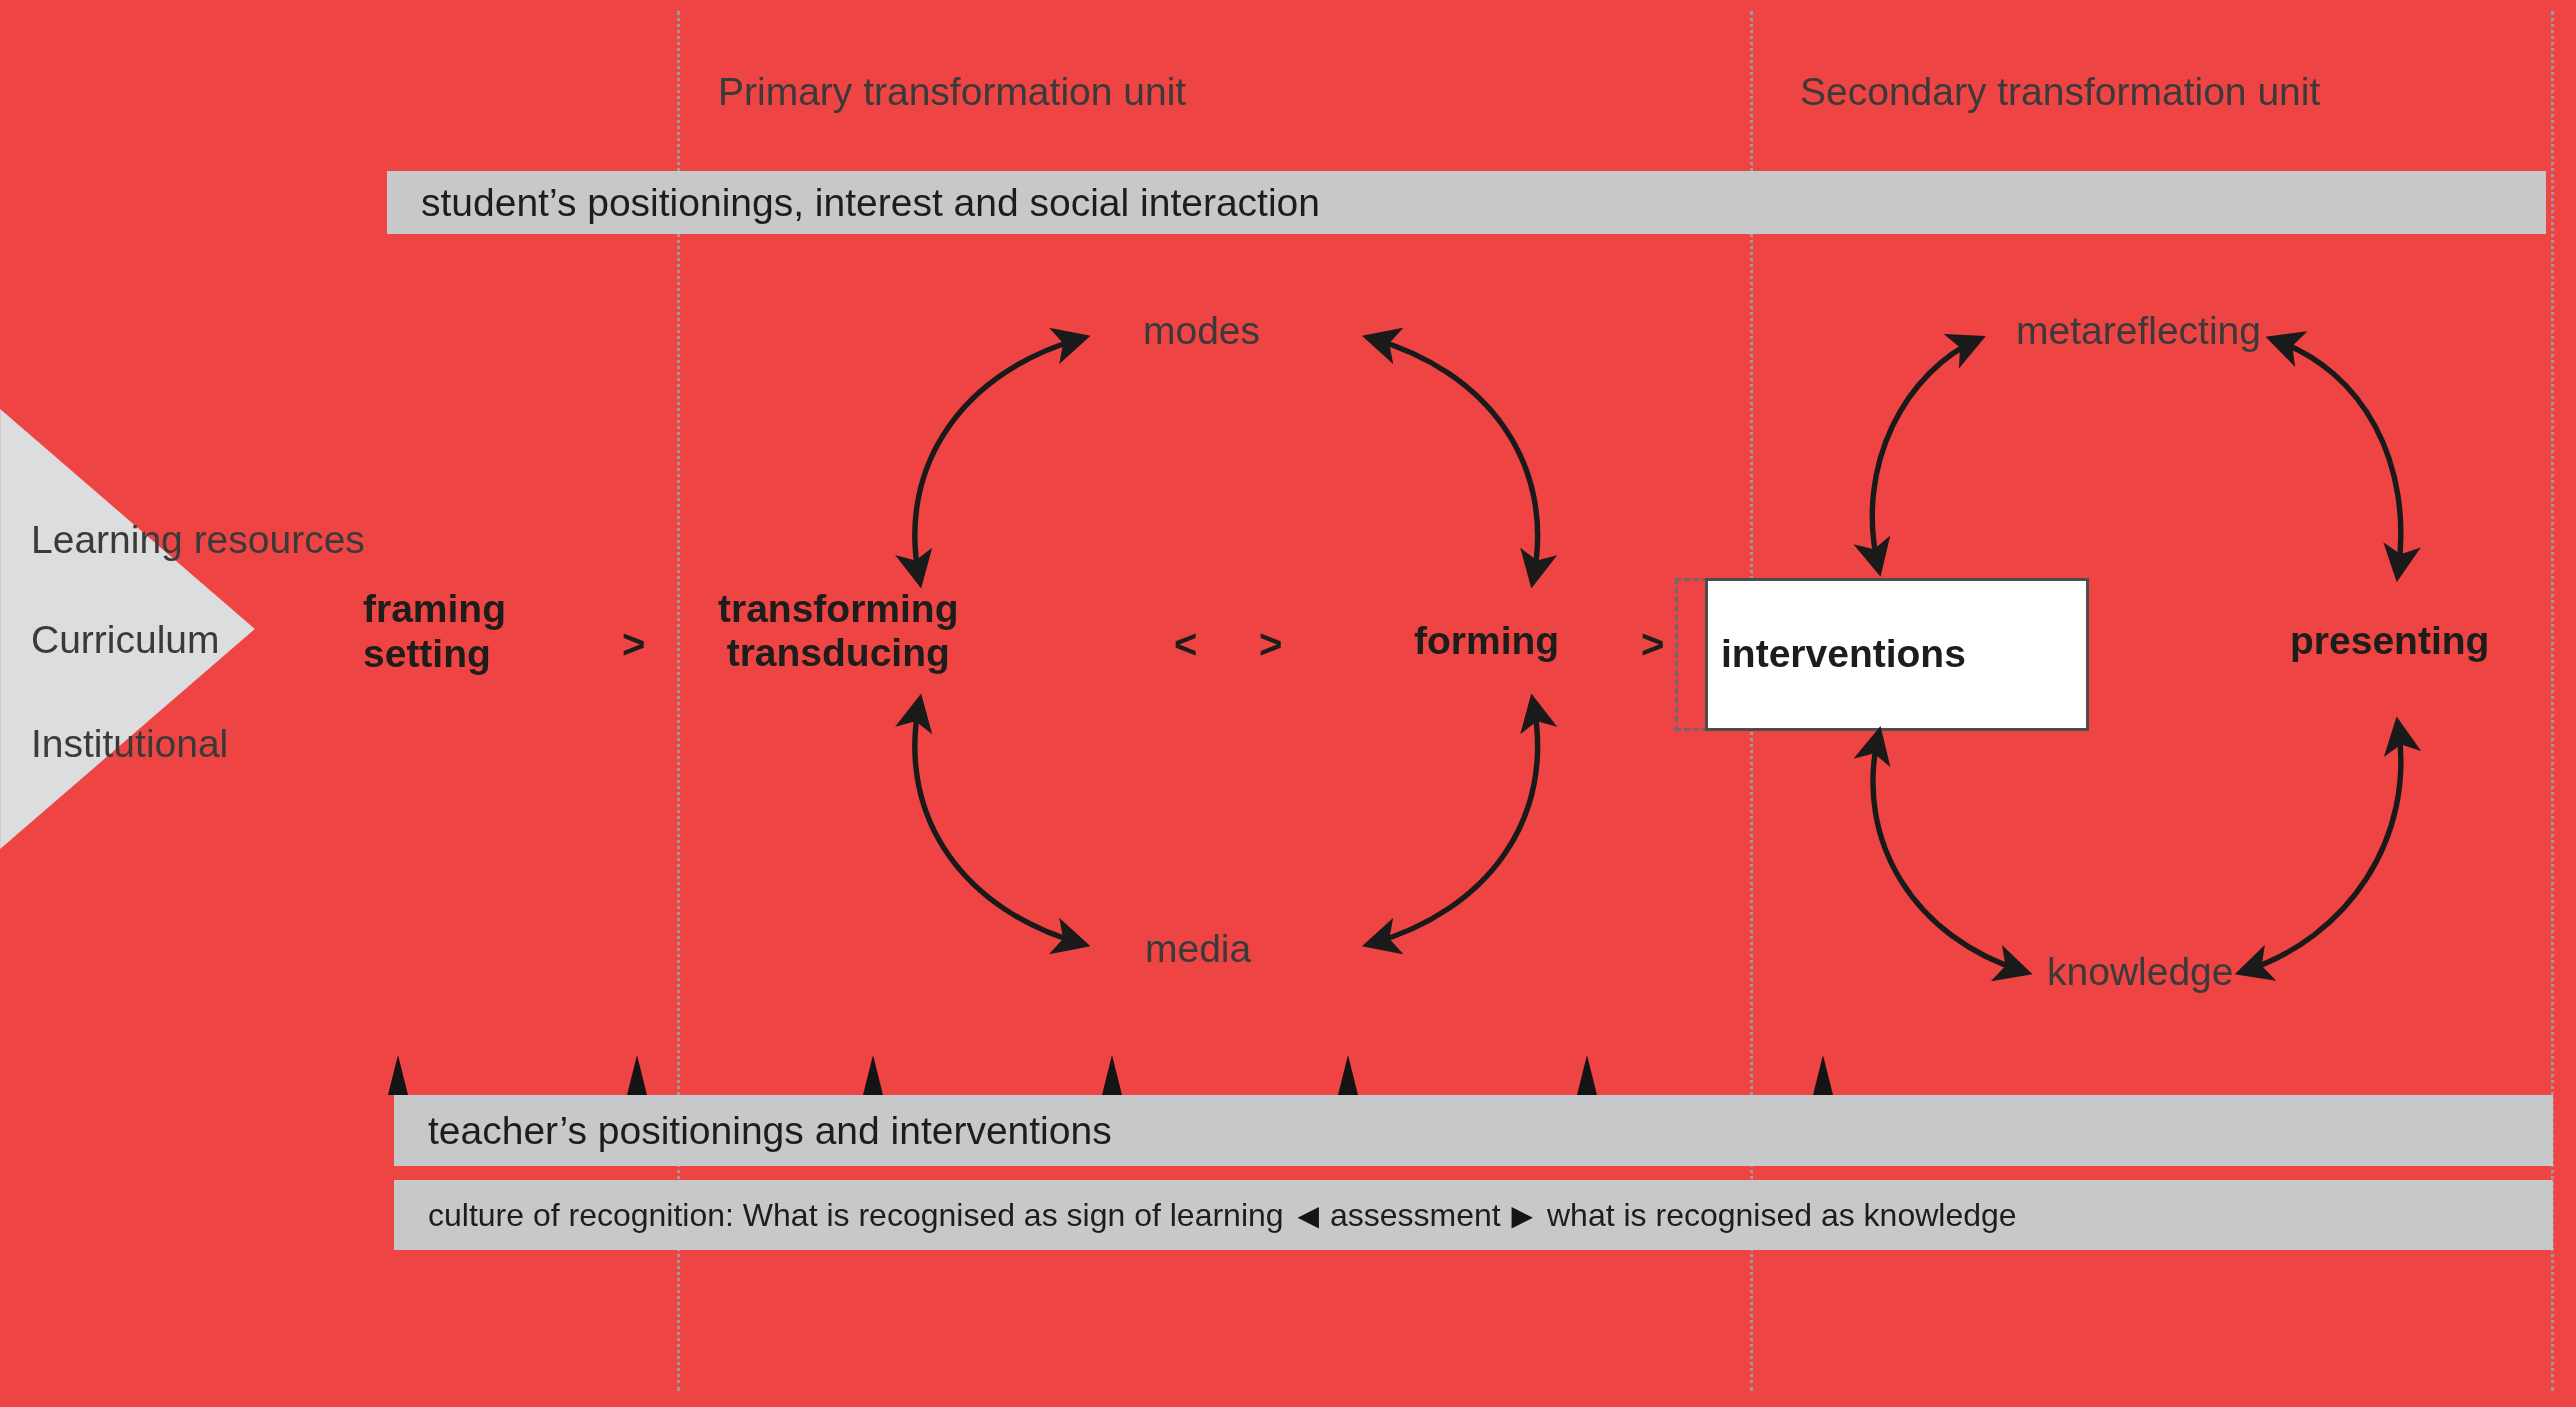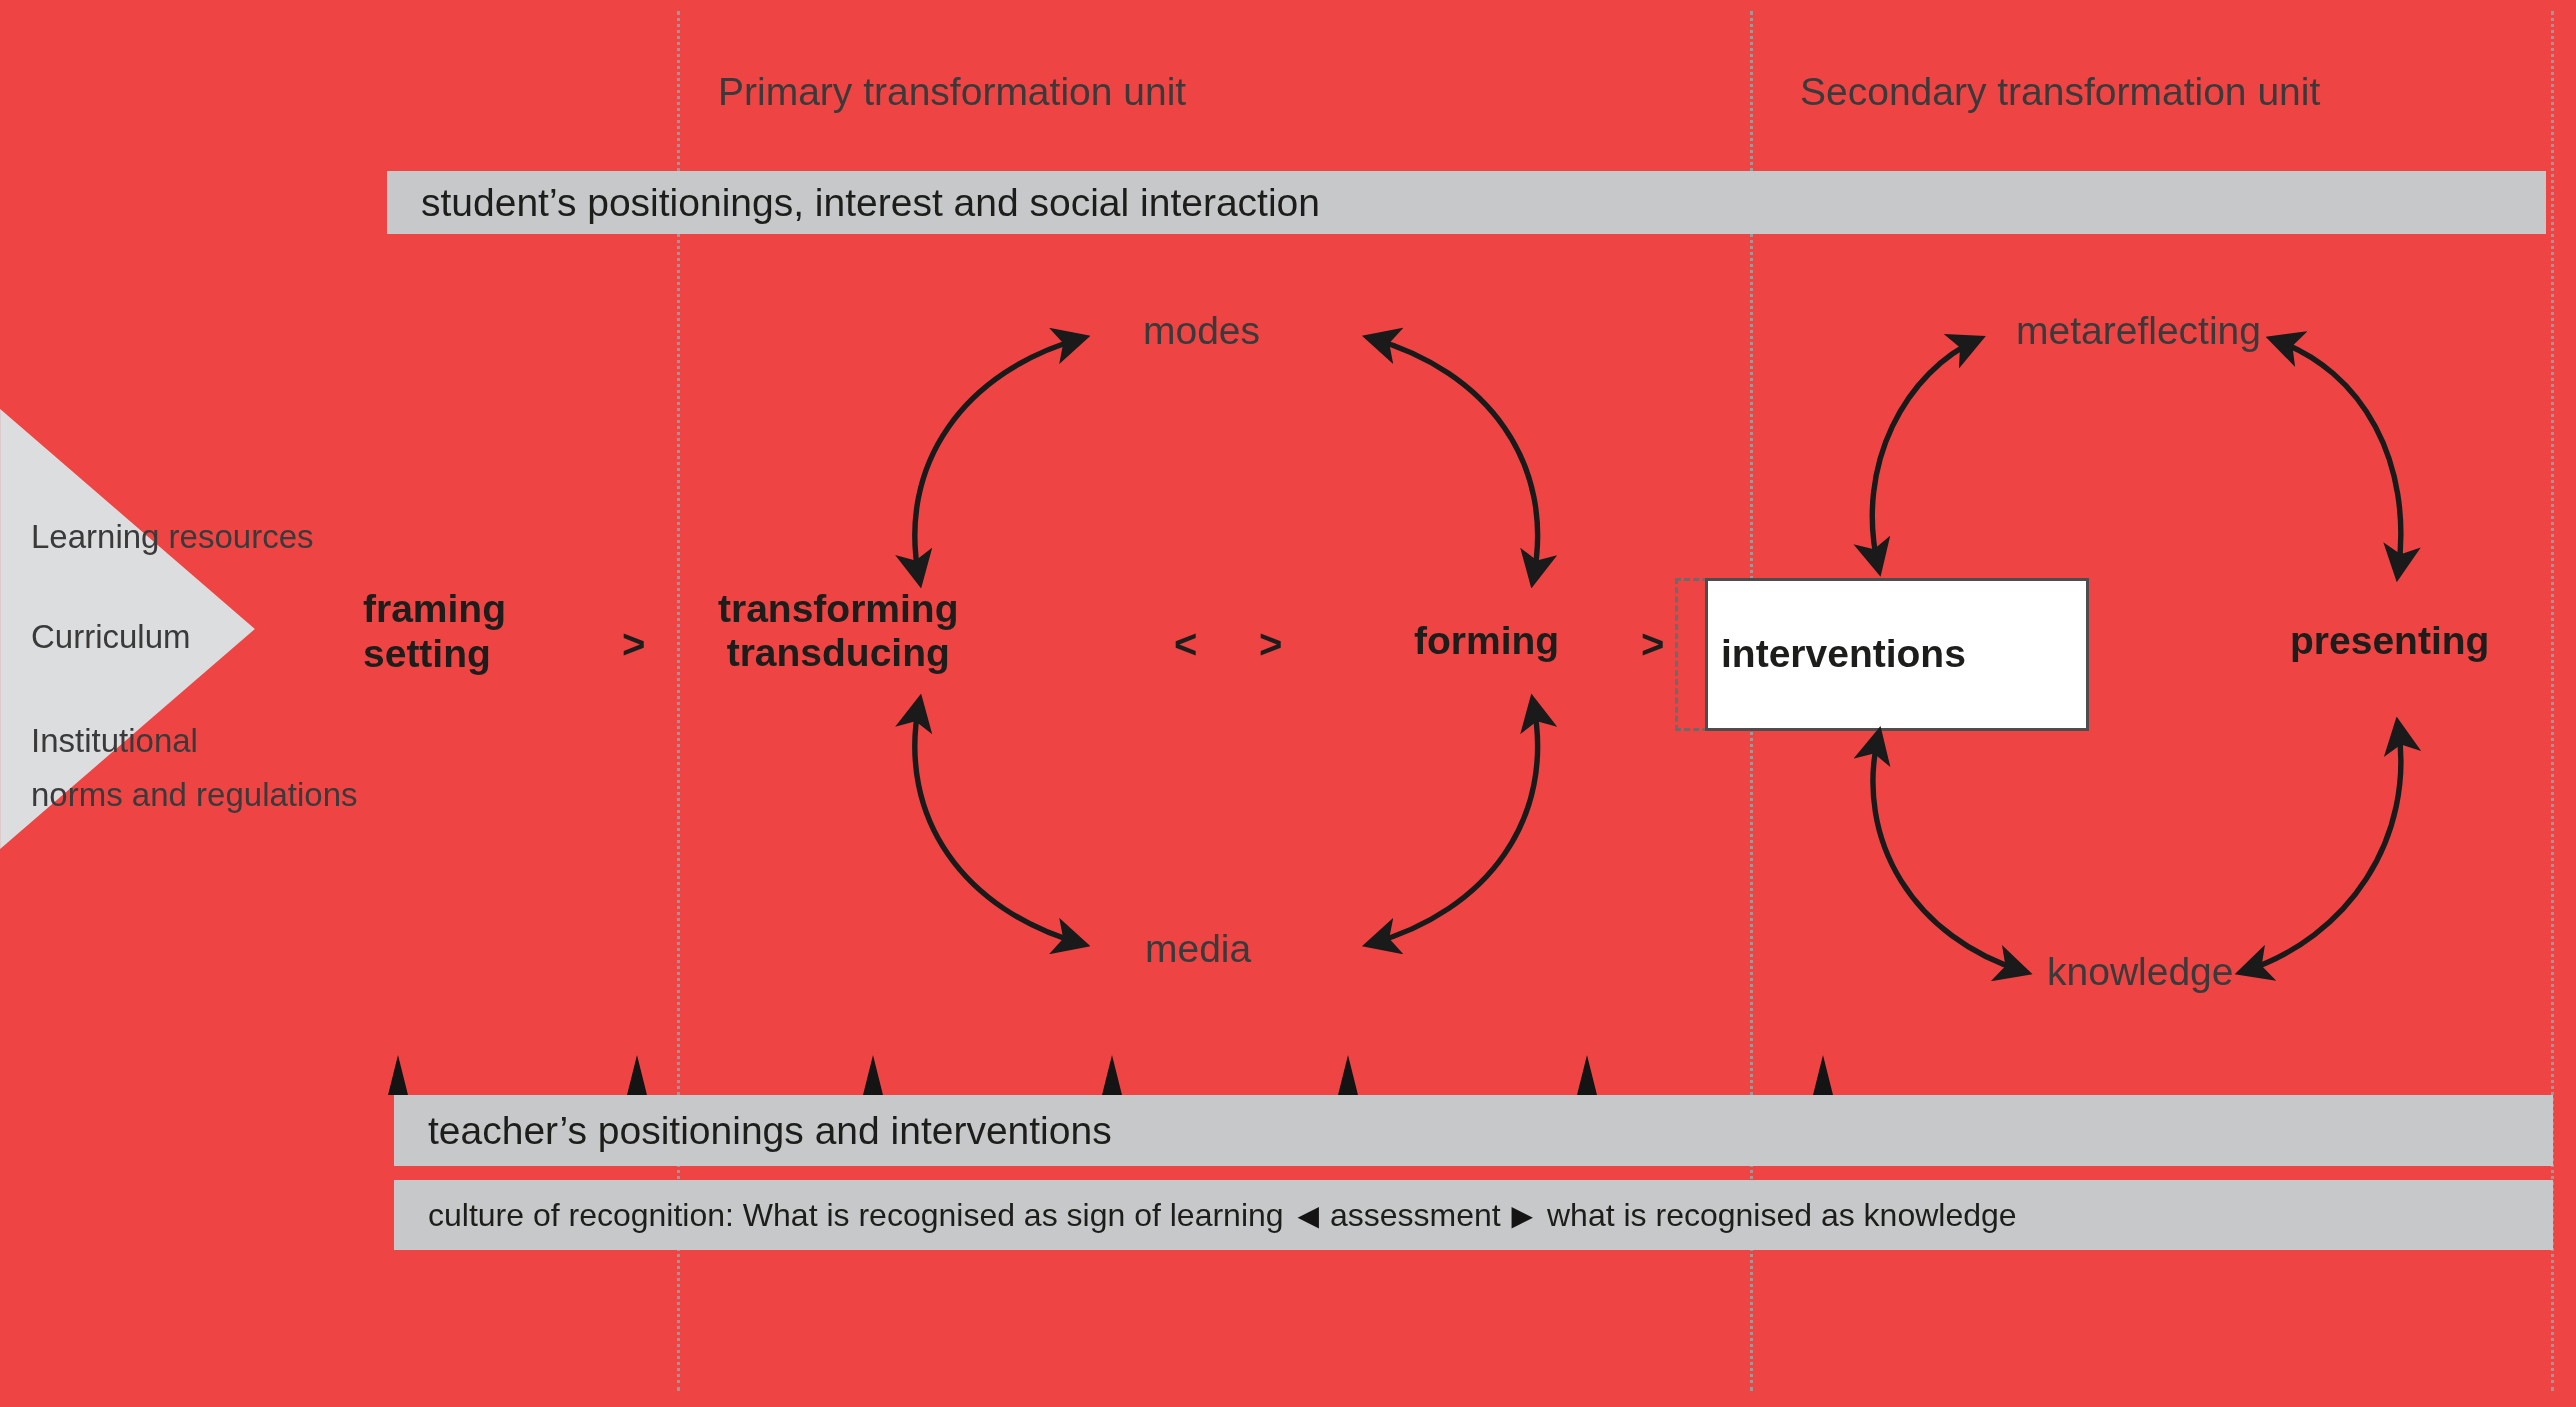--- a/index.html
+++ b/index.html
@@ -11,21 +11,21 @@
 
   
   .band{position:absolute;background:#c7c8ca;display:flex;align-items:center;}
   .band .band-label{padding-left:34px;color:#1d1d1b;white-space:nowrap;}
 
   
   .col-head{position:absolute;font-size:39px;color:#3a3a3a;white-space:nowrap;}
 
   
   .wedge{position:absolute;}
-  .src-line{position:absolute;font-size:33px;color:#3a3a3a;white-space:nowrap;}
+  .src-line{position:absolute;font-size:39px;color:#3a3a3a;white-space:nowrap;}
   .framing{position:absolute;font-size:39px;font-weight:bold;color:#1d1d1b;line-height:1.15;text-align:left;white-space:nowrap;}
   .chev{position:absolute;font-size:40px;font-weight:bold;color:#1d1d1b;}
 
   
   .node{position:absolute;font-size:39px;color:#3a3a3a;white-space:nowrap;text-align:center;}
   .node.bold{font-weight:bold;color:#1d1d1b;line-height:1.12;}
 
   
   .repbox{position:absolute;border:3.9px solid #4d4d4d;background:#ffffff;}
   .repdash{position:absolute;border:3.9px dashed #6b6b6b;border-right:none;background:transparent;}
@@ -56,21 +56,20 @@
     <span class="band-label" style="font-size:39px;">student’s positionings, interest and social interaction</span>
   </div>
 
   <svg class="wedge" style="left:0px;top:409px;width:255px;height:440px;" viewBox="0 0 330 570">
     <polygon points="0,0 330,285 0,570" fill="#dcdddf"></polygon>
   </svg>
 
   <div class="src-line" style="left:31px;top:518px;">Learning resources</div>
   <div class="src-line" style="left:31px;top:618px;">Curriculum</div>
   <div class="src-line" style="left:31px;top:722px;">Institutional</div>
-  <div class="src-line" style="left:31px;top:776px;">norms and regulations</div>
 
   <div class="framing" style="left:363px;top:587px;">
     <div>framing</div>
     <div>setting</div>
   </div>
   <div class="chev" style="left:622px;top:622px;">&gt;</div>
 
   <div class="node" style="left:1143px;top:309px;">modes</div>
   <div class="node" style="left:1145px;top:927px;">media</div>
   <div class="node bold" style="left:718px;top:587px;">

